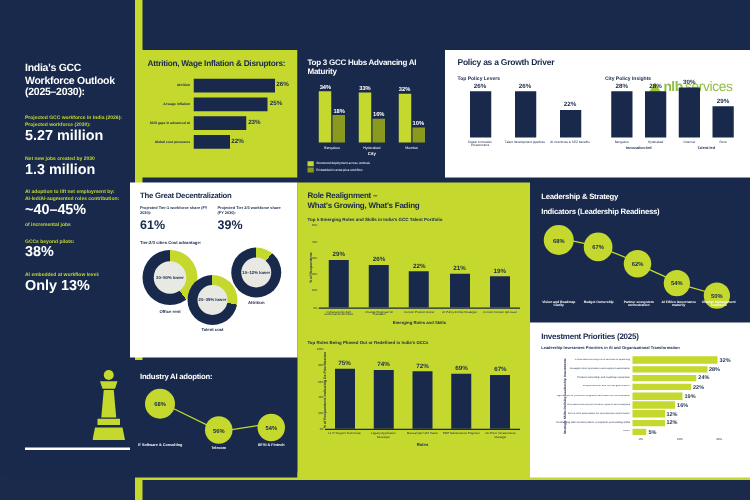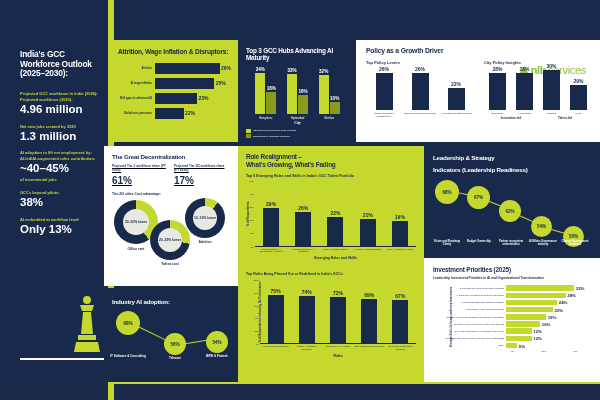--- a/index.html
+++ b/index.html
@@ -70,21 +70,21 @@
   
   #logo{position:absolute;right:14px;top:24px;display:flex;align-items:center;gap:2px;}
   #logo .tri{width:0;height:0;border-left:5px solid transparent;border-right:5px solid transparent;border-bottom:8px solid #9ec63b;}
   #logo .nlb{font-size:11px;font-weight:bold;color:#8fbf3f;letter-spacing:-0.4px;}
   #logo .svc{font-size:11px;color:#8fbf3f;letter-spacing:-0.3px;}
 
   
   #decent{left:104px;top:146px;width:134px;height:140px;padding:7px 8px;}
   #decent .title{font-size:6.2px;color:#18294c;margin-bottom:5px;}
   .dec-row{display:flex;gap:6px;}
-  .dec-col{flex:1;text-decoration:underline;}
+  .dec-col{flex:1;}
   .dec-cap{font-size:3.1px;font-weight:bold;color:#18294c;line-height:1.25;}
   .dec-big{font-size:10px;font-weight:bold;color:#18294c;margin-top:2px;}
   .dec-note{font-size:3.4px;font-weight:bold;color:#18294c;margin:6px 0 2px;}
   .donuts{position:relative;height:72px;}
   .donut{position:absolute;border-radius:50%;}
   .donut .hole{position:absolute;border-radius:50%;background:#e9e9e4;display:flex;align-items:center;justify-content:center;text-align:center;}
   .donut .hole span{font-size:3.4px;font-weight:bold;color:#18294c;line-height:1.2;}
   .donut .cap{position:absolute;left:50%;transform:translateX(-50%);white-space:nowrap;font-size:3.4px;font-weight:bold;color:#18294c;}
 
   
@@ -149,21 +149,21 @@
 
   <div class="panel lime" style="left:108px;top:0;width:6px;height:400px;"></div>
   <div class="panel lime" style="left:108px;top:378px;width:492px;height:6px;"></div>
 
   <div class="panel navy" id="outlook">
     <div class="title">India's GCC Workforce Outlook (2025–2030):</div>
 
     <div class="stat-cap">Projected GCC workforce in India (2026):</div>
 
     <div class="stat-cap">Projected workforce (2030):</div>
-    <div class="stat-big">4.96 million</div>
+    <div class="stat-big">5.27 million</div>
 
     <div class="stat-cap">Net new jobs created by 2030</div>
     <div class="stat-big">1.3 million</div>
 
     <div class="stat-cap">AI adoption to lift net employment by:</div>
 
     <div class="stat-cap">AI-led/AI-augmented roles contribution:</div>
     <div class="stat-big" style="margin-bottom:2px;">~40–45%</div>
     <div class="stat-sub" style="margin-top:0;">of incremental jobs</div>
 
@@ -337,21 +337,21 @@
 
   <div class="panel white" id="decent">
     <div class="title">The Great Decentralization</div>
     <div class="dec-row">
       <div class="dec-col">
         <div class="dec-cap">Projected Tier-1 workforce share (FY 2030):</div>
         <div class="dec-big">61%</div>
       </div>
       <div class="dec-col">
         <div class="dec-cap">Projected Tier 2/3 workforce share (FY 2030):</div>
-        <div class="dec-big">17%</div>
+        <div class="dec-big">39%</div>
       </div>
     </div>
     <div class="dec-note">Tier-2/3 cities Cost advantage:</div>
     <div class="donuts">
       <div class="donut" style="left:2px;top:2px;width:44px;height:44px;background:conic-gradient(#c4d82e 0 40%, #18294c 40% 100%);">
         <div class="hole" style="left:9px;top:9px;right:9px;bottom:9px;">
           <span>30–50% lower</span>
         </div>
         <div class="cap" style="top:47px;">Office rent</div>
       </div>

